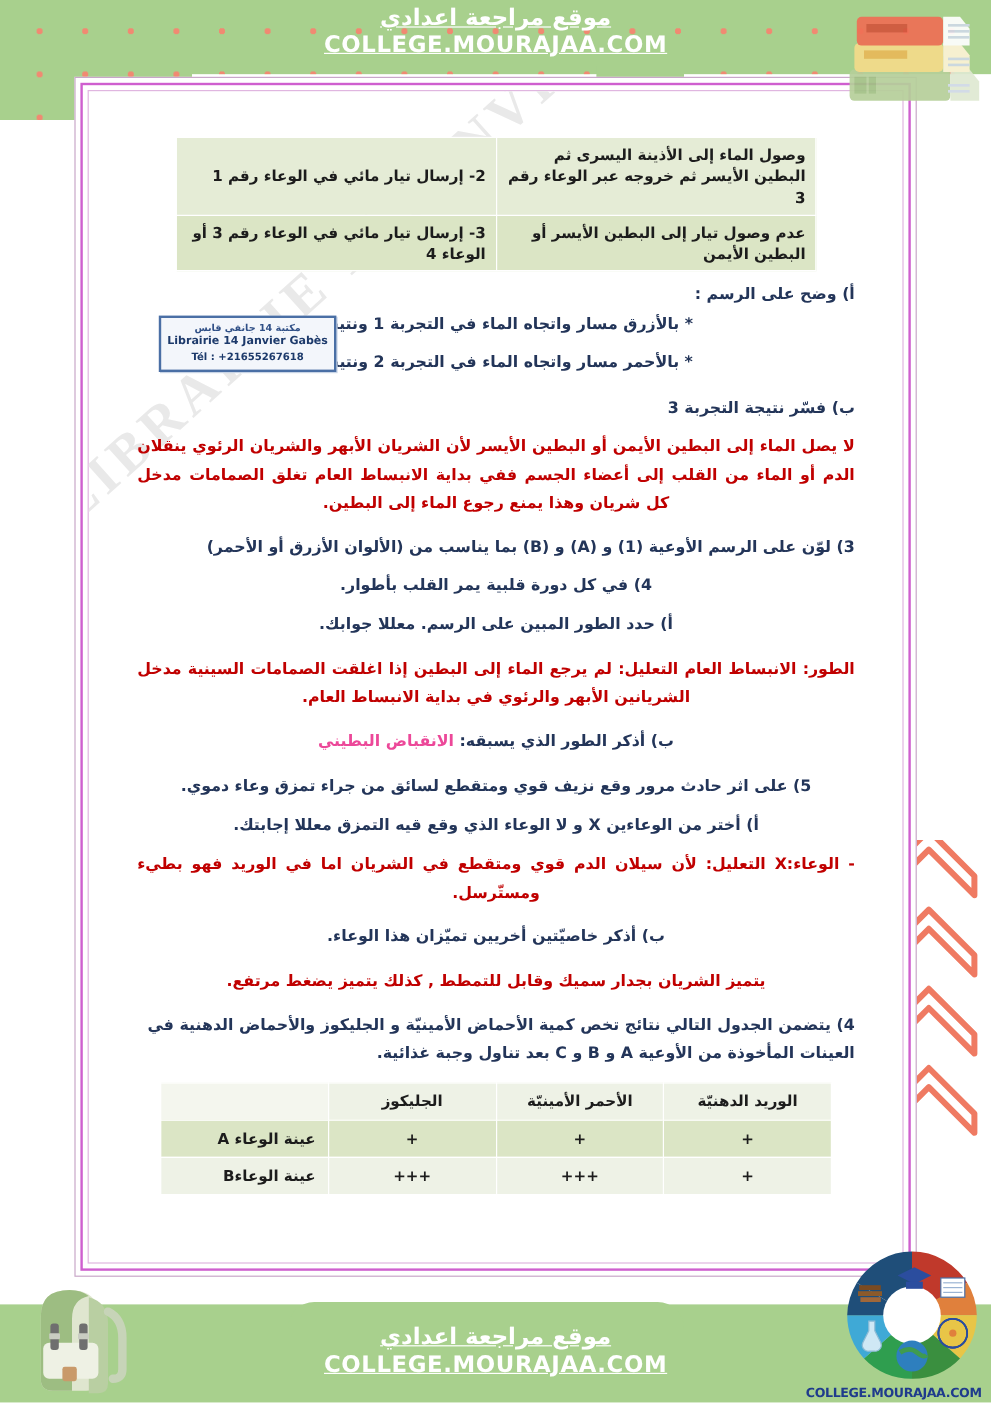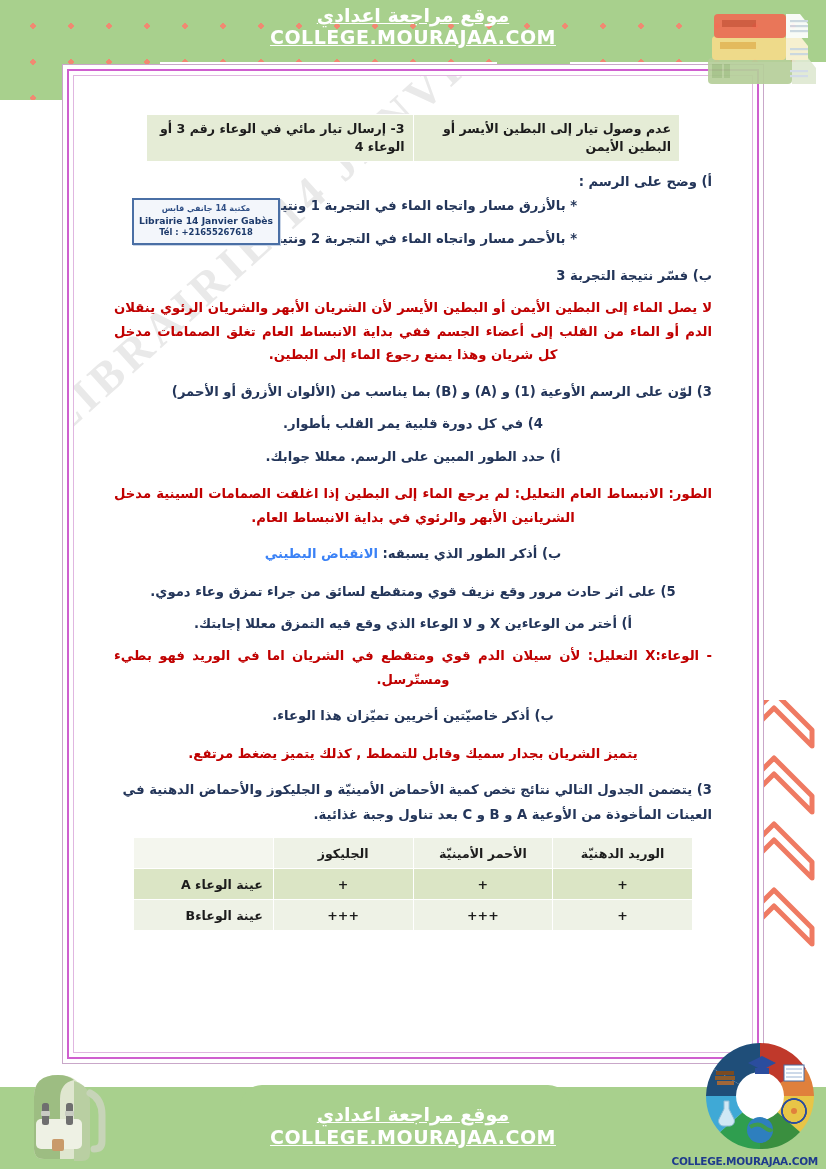--- a/index.html
+++ b/index.html
@@ -229,21 +229,21 @@
     color:#c00000;
     line-height:1.78;
     margin:0;
     text-align:center;
     direction:rtl;
   }
   .ans.just{text-align:justify;text-align-last:center;}
   .row-spacer{height:13px;}
   .row-spacer-sm{height:8px;}
 
-  .inline-red{color:#3b82f6;}
+  .inline-red{color:#ec4899;}
 
   
   .stamp-row{position:relative;}
   .stamp{
     position:absolute;right:auto;left:18px;top:4px;
     width:148px;
     border:2px solid #4a6fa5;
     background:#f3f6fb;
     padding:4px 4px 5px 4px;
     text-align:center;
@@ -339,20 +339,24 @@
    <div class="frame-mid">
     <div class="frame-inner">
 
       <div class="watermark">LIBRAIRIE 14 JANVIER GABÈS</div>
 
       <div class="content">
 
         <table class="doc-table t1">
           <tbody>
             <tr>
+              <td class="left-col">وصول الماء إلى الأذينة اليسرى ثم البطين الأيسر ثم خروجه عبر الوعاء رقم 3</td>
+              <td class="right-col">2- إرسال تيار مائي في الوعاء رقم 1</td>
+            </tr>
+            <tr>
               <td class="left-col">عدم وصول تيار إلى البطين الأيسر أو البطين الأيمن</td>
               <td class="right-col">3- إرسال تيار مائي في الوعاء رقم 3 أو الوعاء 4</td>
             </tr>
           </tbody>
         </table>
 
         <div class="row-spacer-sm"></div>
 
         <p class="q">أ) وضح على الرسم :</p>
 
@@ -400,21 +404,21 @@
         <p class="ans just">- الوعاء:X التعليل: لأن سيلان الدم قوي ومتقطع في الشريان اما في الوريد فهو بطيء ومستّرسل.</p>
 
         <div class="row-spacer"></div>
 
         <p class="q center">ب) أذكر خاصيّتين أخريين تميّزان هذا الوعاء.</p>
         <div class="row-spacer"></div>
         <p class="ans">يتميز الشريان بجدار سميك وقابل للتمطط , كذلك يتميز يضغط مرتفع.</p>
 
         <div class="row-spacer"></div>
 
-        <p class="q">3) يتضمن الجدول التالي نتائج تخص كمية الأحماض الأمينيّة و الجليكوز والأحماض الدهنية في العينات المأخوذة من الأوعية A و B و C بعد تناول وجبة غذائية.</p>
+        <p class="q">4) يتضمن الجدول التالي نتائج تخص كمية الأحماض الأمينيّة و الجليكوز والأحماض الدهنية في العينات المأخوذة من الأوعية A و B و C بعد تناول وجبة غذائية.</p>
 
         <table class="t2">
           <thead>
             <tr>
               <th>الوريد الدهنيّة</th>
               <th>الأحمر الأمينيّة</th>
               <th>الجليكوز</th>
               <th class="blank"></th>
             </tr>
           </thead>

